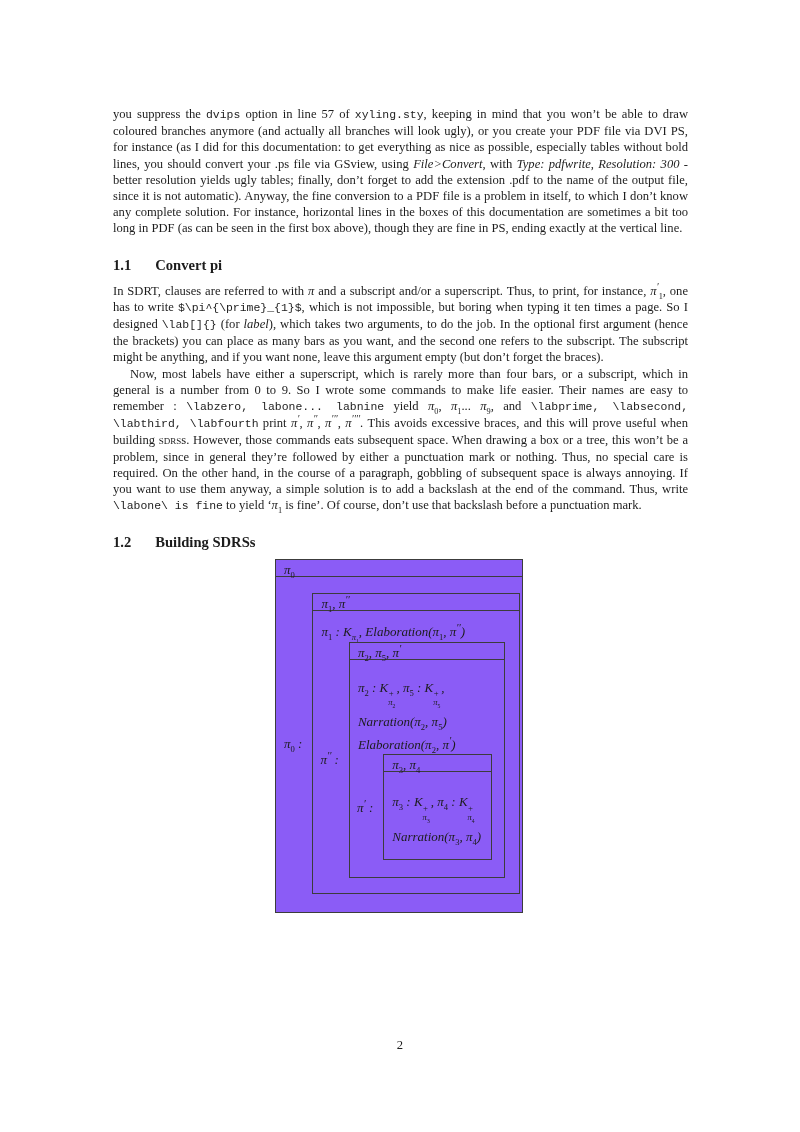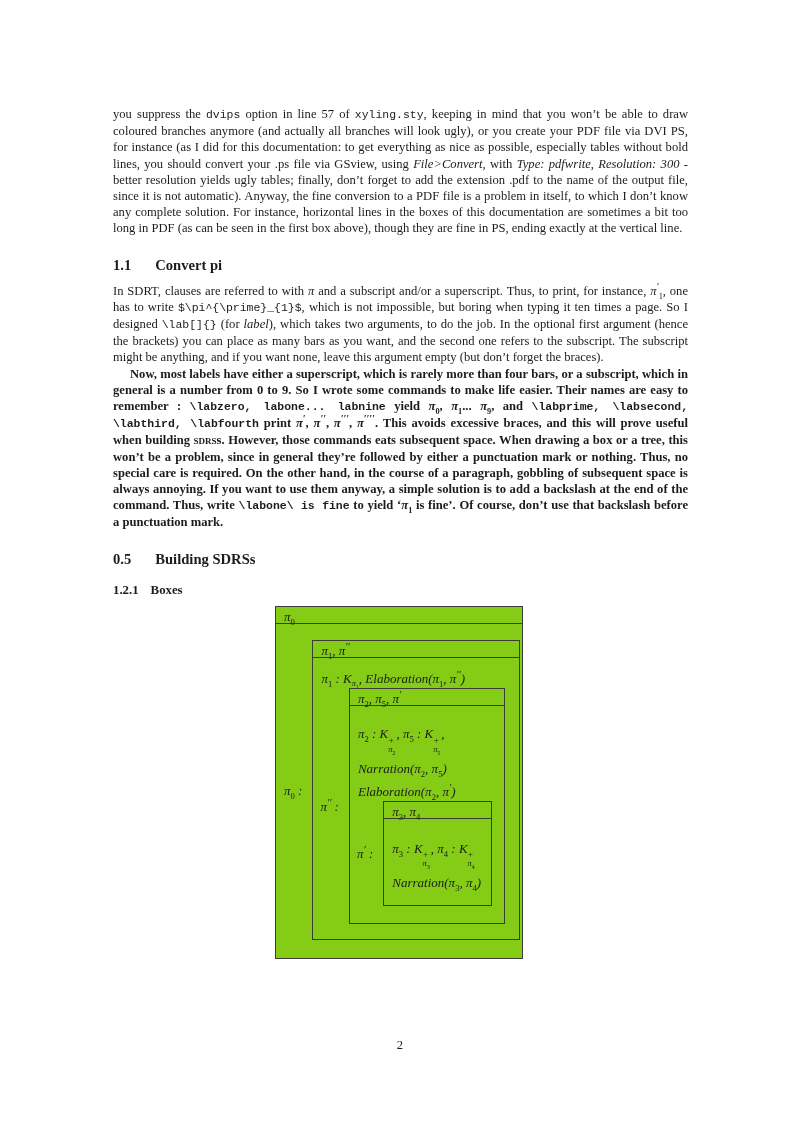--- a/index.html
+++ b/index.html
@@ -1,42 +1,42 @@
 <!DOCTYPE html>
 <html><head>
 <meta charset="utf-8">
 <style>
   html,body{margin:0;padding:0;background:#ffffff;}
   .page{position:relative;width:800px;height:1064px;background:#ffffff;overflow:hidden;
         color:#1c1c1c;font-family:"Liberation Serif","DejaVu Serif",serif;}
   .content{position:absolute;left:113px;top:0;width:575px;}
   p.para{margin:0;font-size:12.6px;line-height:16.2px;text-align:justify;}
   p.first{margin-top:106px;}
-  p.indent{text-indent:17px;font-weight:bold;}
+  p.indent{text-indent:17px;}
   h1.sec{font-size:17.5px;font-weight:bold;margin:31px 0 0 0;line-height:21px;}
   h1.sec .num{margin-right:20px;}
   h2.subsec{font-size:14.6px;font-weight:bold;margin:19px 0 0 0;line-height:18px;}
   h2.subsec .num{margin-right:24px;}
   h3.subsubsec{font-size:12.8px;font-weight:bold;margin:14px 0 0 0;line-height:16px;}
   h3.subsubsec .num{margin-right:12px;}
   p.mt{margin-top:9px;}
   p.sdrs-lead{margin-top:12px;}
   .code{font-family:"Liberation Mono","DejaVu Sans Mono",monospace;font-size:91%;}
   .it{font-style:italic;}
   .sc{font-variant:small-caps;}
   .math{font-family:"Liberation Serif","DejaVu Serif",serif;font-style:italic;}
   .math .rm{font-style:normal;}
   .math sub,.math sup{font-size:66%;line-height:0;}
   .math sup.pr{font-size:78%;}
   .math .ss{display:inline-flex;flex-direction:column;align-items:flex-start;
             font-size:66%;line-height:1.05;vertical-align:-0.55em;margin:0 1px 0 0;}
   .math .ss>span{display:block;}
   
   .sdrs-wrap{margin:8px 0 0 162px;width:248px;}
-  .sbox{border:1px solid #3c3c3c;background:#84cc16;box-sizing:border-box;}
+  .sbox{border:1px solid #3c3c3c;background:#8b5cf6;box-sizing:border-box;}
   .shead{border-bottom:1px solid #3c3c3c;padding:0 8px 2px 8px;height:14px;}
   .shead .math,.mline,.rel{font-size:13px;line-height:17px;}
   .rel-row{display:flex;align-items:center;}
   .rel{white-space:pre;flex:0 0 auto;margin-right:10px;}
   .rel-row .sbox{flex:1 1 auto;}
   .outer-body{padding:16px 13px 18px 8px;}
   .l2-body{padding:6px 14px 15px 7px;}
   .l2-body .mline{margin:6px 0 1px 1px;white-space:nowrap;}
   .l3-body{padding:13px 12px 17px 7px;}
   .l3-body .mline{white-space:nowrap;}
@@ -52,23 +52,22 @@
   <div class="content">
 
     <p class="para first"><span>you suppress the </span><span class="code">dvips</span><span> option in line 57 of </span><span class="code">xyling.sty</span><span>, keeping in mind that you won’t be able to draw coloured branches anymore (and actually all branches will look ugly), or you create your PDF file via DVI PS, for instance (as I did for this documentation: to get everything as nice as possible, especially tables without bold lines, you should convert your .ps file via GSview, using </span><span class="it">File&gt;Convert</span><span>, with </span><span class="it">Type: pdfwrite</span><span>, </span><span class="it">Resolution: 300</span><span> - better resolution yields ugly tables; finally, don’t forget to add the extension .pdf to the name of the output file, since it is not automatic). Anyway, the fine conversion to a PDF file is a problem in itself, to which I don’t know any complete solution. For instance, horizontal lines in the boxes of this documentation are sometimes a bit too long in PDF (as can be seen in the first box above), though they are fine in PS, ending exactly at the vertical line.</span></p>
 
 
     <h2 class="subsec"><span class="num">1.1</span><span>Convert pi</span></h2>
 
     <p class="para mt"><span>In SDRT, clauses are referred to with </span><span class="math">π</span><span> and a subscript and/or a superscript. Thus, to print, for instance, </span><span class="math">π<sup class="pr">′</sup><sub><span class="rm">1</span></sub></span><span>, one has to write </span><span class="code">$\pi^{\prime}_{1}$</span><span>, which is not impossible, but boring when typing it ten times a page. So I designed </span><span class="code">\lab[]{}</span><span> (for </span><span class="it">label</span><span>), which takes two arguments, to do the job. In the optional first argument (hence the brackets) you can place as many bars as you want, and the second one refers to the subscript. The subscript might be anything, and if you want none, leave this argument empty (but don’t forget the braces).</span></p>
     <p class="para indent"><span>Now, most labels have either a superscript, which is rarely more than four bars, or a subscript, which in general is a number from 0 to 9. So I wrote some commands to make life easier. Their names are easy to remember : </span><span class="code">\labzero, labone... labnine</span><span> yield </span><span class="math">π<sub><span class="rm">0</span></sub></span><span>, </span><span class="math">π<sub><span class="rm">1</span></sub></span><span>... </span><span class="math">π<sub><span class="rm">9</span></sub></span><span>, and </span><span class="code">\labprime, \labsecond, \labthird, \labfourth</span><span> print </span><span class="math">π<sup class="pr">′</sup></span><span>, </span><span class="math">π<sup class="pr">′′</sup></span><span>, </span><span class="math">π<sup class="pr">′′′</sup></span><span>, </span><span class="math">π<sup class="pr">′′′′</sup></span><span>. This avoids excessive braces, and this will prove useful when building </span><span class="sc">sdrs</span><span>s. However, those commands eats subsequent space. When drawing a box or a tree, this won’t be a problem, since in general they’re followed by either a punctuation mark or nothing. Thus, no special care is required. On the other hand, in the course of a paragraph, gobbling of subsequent space is always annoying. If you want to use them anyway, a simple solution is to add a backslash at the end of the command. Thus, write </span><span class="code">\labone\ is fine</span><span> to yield ‘</span><span class="math">π<sub><span class="rm">1</span></sub></span><span> is fine’. Of course, don’t use that backslash before a punctuation mark.</span></p>
 
-    <h2 class="subsec"><span class="num">0.5</span><span>Building SDRSs</span></h2>
+    <h2 class="subsec"><span class="num">1.2</span><span>Building SDRSs</span></h2>
 
-    <h3 class="subsubsec"><span class="num">1.2.1</span><span>Boxes</span></h3>
 
 
     <div class="sdrs-wrap">
       <div class="sbox">
         <div class="shead"><span class="math">π<sub><span class="rm">0</span></sub></span></div>
         <div class="outer-body">
           <div class="rel-row">
             <span class="math rel">π<sub><span class="rm">0</span></sub> :</span>
             <div class="sbox">
               <div class="shead"><span class="math">π<sub><span class="rm">1</span></sub>, π<sup class="pr">′′</sup></span></div>

